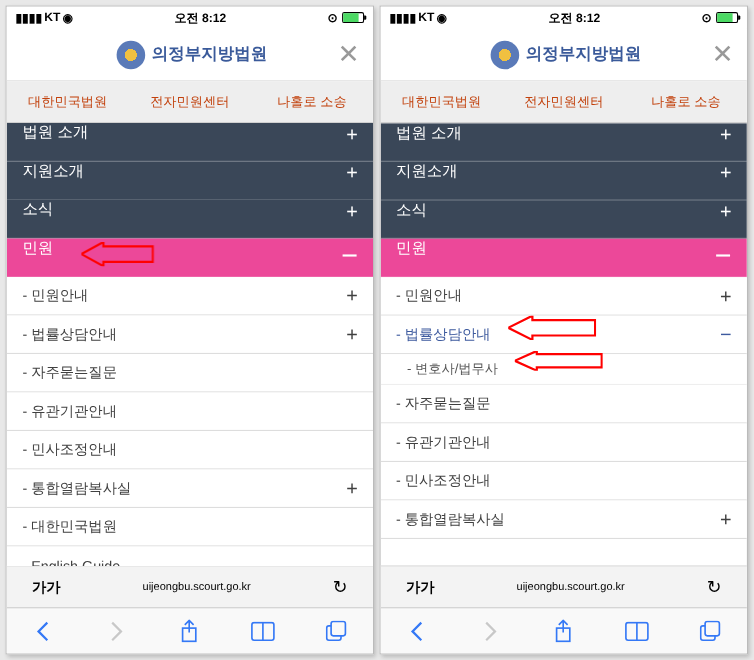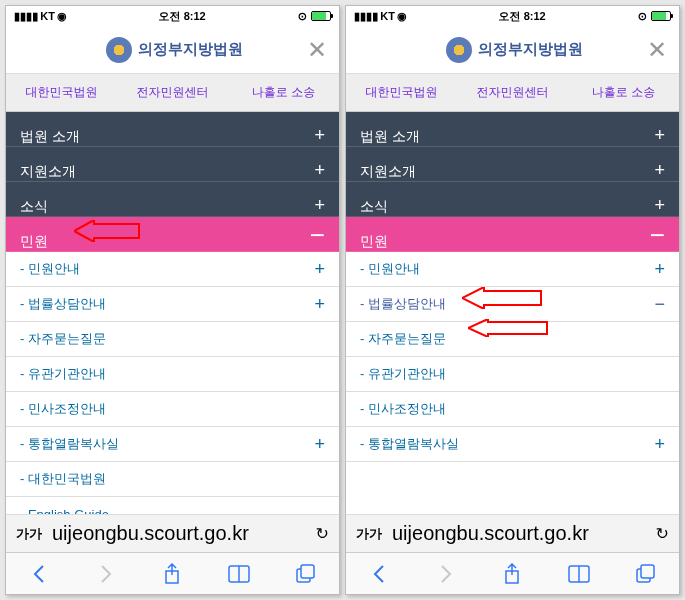--- a/index.html
+++ b/index.html
@@ -10,33 +10,33 @@
 .sb-right{display:flex;align-items:center;gap:4px}
 .battery{width:20px;height:10px;border:1px solid #000;border-radius:2px;position:relative}
 .battery::after{content:'';position:absolute;right:-3px;top:2px;width:2px;height:4px;background:#000;border-radius:0 1px 1px 0}
 .battery-fill{width:80%;height:100%;background:#4cd964}
 .header{height:48px;background:#fff;display:flex;align-items:center;justify-content:space-between;padding:0 12px;border-bottom:1px solid #ddd}
 .logo-area{display:flex;align-items:center;gap:6px;margin:0 auto}
 .logo-icon{width:26px;height:26px;background:radial-gradient(circle,#f0c040 30%,#5a7ab8 30%);border-radius:50%;position:relative}
 .site-title{font-size:15px;font-weight:bold;color:#3a5a9a}
 .close-x{font-size:24px;color:#999;font-weight:300}
 .top-tabs{height:38px;background:#eee;display:flex;border-bottom:1px solid #ccc}
-.top-tab{flex:1;display:flex;align-items:center;justify-content:center;font-size:12px;color:#6d28d9}
-.nav-item{height:35px;display:flex;align-items:flex-end;justify-content:space-between;padding:0 14px;font-size:14px;color:#fff;border-bottom:1px solid rgba(255,255,255,0.15)}
+.top-tab{flex:1;display:flex;align-items:center;justify-content:center;font-size:12px;color:#c2410c}
+.nav-item{height:35px;display:flex;align-items:flex-start;justify-content:space-between;padding:0 14px;font-size:14px;color:#fff;border-bottom:1px solid rgba(255,255,255,0.15)}
 .nav-dark{background:#3a4758}
 .nav-active{background:#ec4899}
 .nav-active .plus{font-size:26px;font-weight:300}
 .plus{font-size:18px;font-weight:300}
-.sub-item{height:35px;display:flex;align-items:center;justify-content:space-between;padding:0 14px;font-size:13px;background:#fff;border-bottom:1px solid #ddd;color:#0369a1}
+.sub-item{height:35px;display:flex;align-items:center;justify-content:space-between;padding:0 14px;font-size:13px;background:#fff;border-bottom:1px solid #ddd;color:#404040}
 .sub-item.active{color:#3d5a9e}
 .sub3-item{height:28px;display:flex;align-items:center;padding:0 24px;font-size:12px;background:#fff;border-bottom:1px solid #eee;color:#555}
 .arrow-red{position:absolute;pointer-events:none;z-index:10}
-.url-bar{height:38px;background:#f3f3f3;display:flex;align-items:center;padding:0 10px;gap:10px;border-top:1px solid #ddd}
+.url-bar{height:38px;background:#f3f3f3;display:flex;align-items:center;padding:0 23px;gap:10px;border-top:1px solid #ddd}
 .url-aa{font-size:13px;font-weight:bold}
-.url-text{flex:1;font-size:20px;text-align:left}
+.url-text{flex:1;font-size:10px;text-align:center}
 .url-reload{font-size:16px}
 .toolbar{height:42px;background:#f9f9f9;display:flex;justify-content:space-around;align-items:center;border-top:1px solid #ccc}
 .tb-icon{width:22px;height:22px;display:flex;align-items:center;justify-content:center}
 .content-area{flex:1;overflow:hidden;position:relative;display:flex;flex-direction:column}
 .scroll-area{flex:1;overflow:auto}
 svg{display:block}
 </style>
 </head>
 <body>
 
@@ -203,20 +203,23 @@
           <span class="plus">−</span>
         </div>
       <div class="sub-item">
           <span>- 민원안내</span>
           <span class="plus">+</span>
         </div>
       <div class="sub-item active">
           <span>- 법률상담안내</span>
           <span class="plus">−</span>
         </div>
+      <div class="sub3-item">
+          <span>- 변호사/법무사</span>
+        </div>
       <div class="sub-item">
           <span>- 자주묻는질문</span>
         </div>
       <div class="sub-item">
           <span>- 유관기관안내</span>
         </div>
       <div class="sub-item">
           <span>- 민사조정안내</span>
         </div>
       <div class="sub-item">

